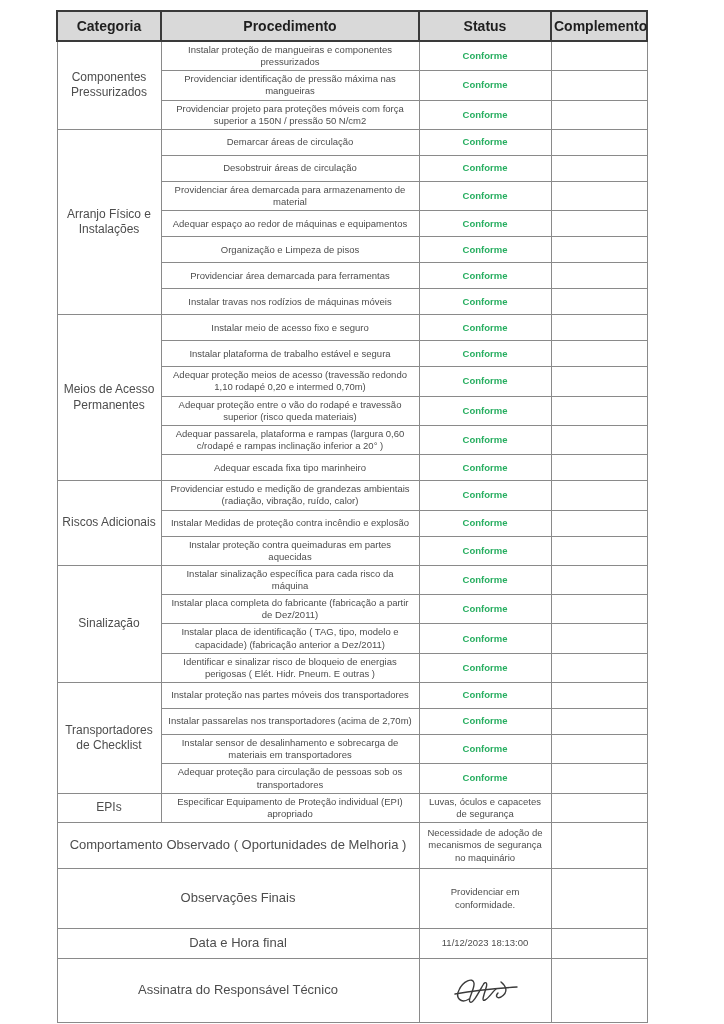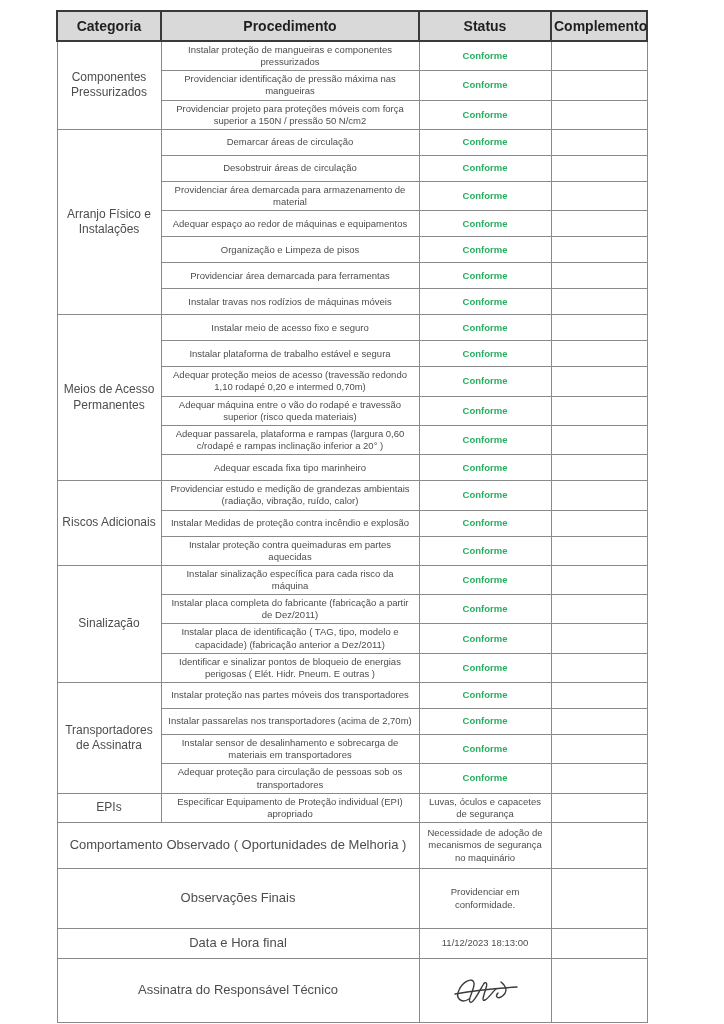--- a/index.html
+++ b/index.html
@@ -98,21 +98,21 @@
           <td class="proc">Instalar plataforma de trabalho estável e segura</td>
           <td class="status ok">Conforme</td>
           <td class="comp"></td>
         </tr>
         <tr>
           <td class="proc">Adequar proteção meios de acesso (travessão redondo 1,10 rodapé 0,20 e intermed 0,70m)</td>
           <td class="status ok">Conforme</td>
           <td class="comp"></td>
         </tr>
         <tr>
-          <td class="proc">Adequar máquina entre o vão do rodapé e travessão superior (risco queda materiais)</td>
+          <td class="proc">Adequar proteção entre o vão do rodapé e travessão superior (risco queda materiais)</td>
           <td class="status ok">Conforme</td>
           <td class="comp"></td>
         </tr>
         <tr>
           <td class="proc">Adequar passarela, plataforma e rampas (largura 0,60 c/rodapé e rampas inclinação inferior a 20° )</td>
           <td class="status ok">Conforme</td>
           <td class="comp"></td>
         </tr>
         <tr>
           <td class="proc">Adequar escada fixa tipo marinheiro</td>
@@ -145,26 +145,26 @@
           <td class="proc">Instalar placa completa do fabricante (fabricação a partir de Dez/2011)</td>
           <td class="status ok">Conforme</td>
           <td class="comp"></td>
         </tr>
         <tr>
           <td class="proc">Instalar placa de identificação ( TAG, tipo, modelo e capacidade) (fabricação anterior a Dez/2011)</td>
           <td class="status ok">Conforme</td>
           <td class="comp"></td>
         </tr>
         <tr>
-          <td class="proc">Identificar e sinalizar pontos de bloqueio de energias perigosas ( Elét. Hidr. Pneum. E outras )</td>
-          <td class="status ok">Conforme</td>
-          <td class="comp"></td>
-        </tr>
-        <tr>
-          <td class="cat" rowspan="4">Transportadores de Assinatra</td>
+          <td class="proc">Identificar e sinalizar risco de bloqueio de energias perigosas ( Elét. Hidr. Pneum. E outras )</td>
+          <td class="status ok">Conforme</td>
+          <td class="comp"></td>
+        </tr>
+        <tr>
+          <td class="cat" rowspan="4">Transportadores de Checklist</td>
           <td class="proc">Instalar proteção nas partes móveis dos transportadores</td>
           <td class="status ok">Conforme</td>
           <td class="comp"></td>
         </tr>
         <tr>
           <td class="proc">Instalar passarelas nos transportadores (acima de 2,70m)</td>
           <td class="status ok">Conforme</td>
           <td class="comp"></td>
         </tr>
         <tr>

